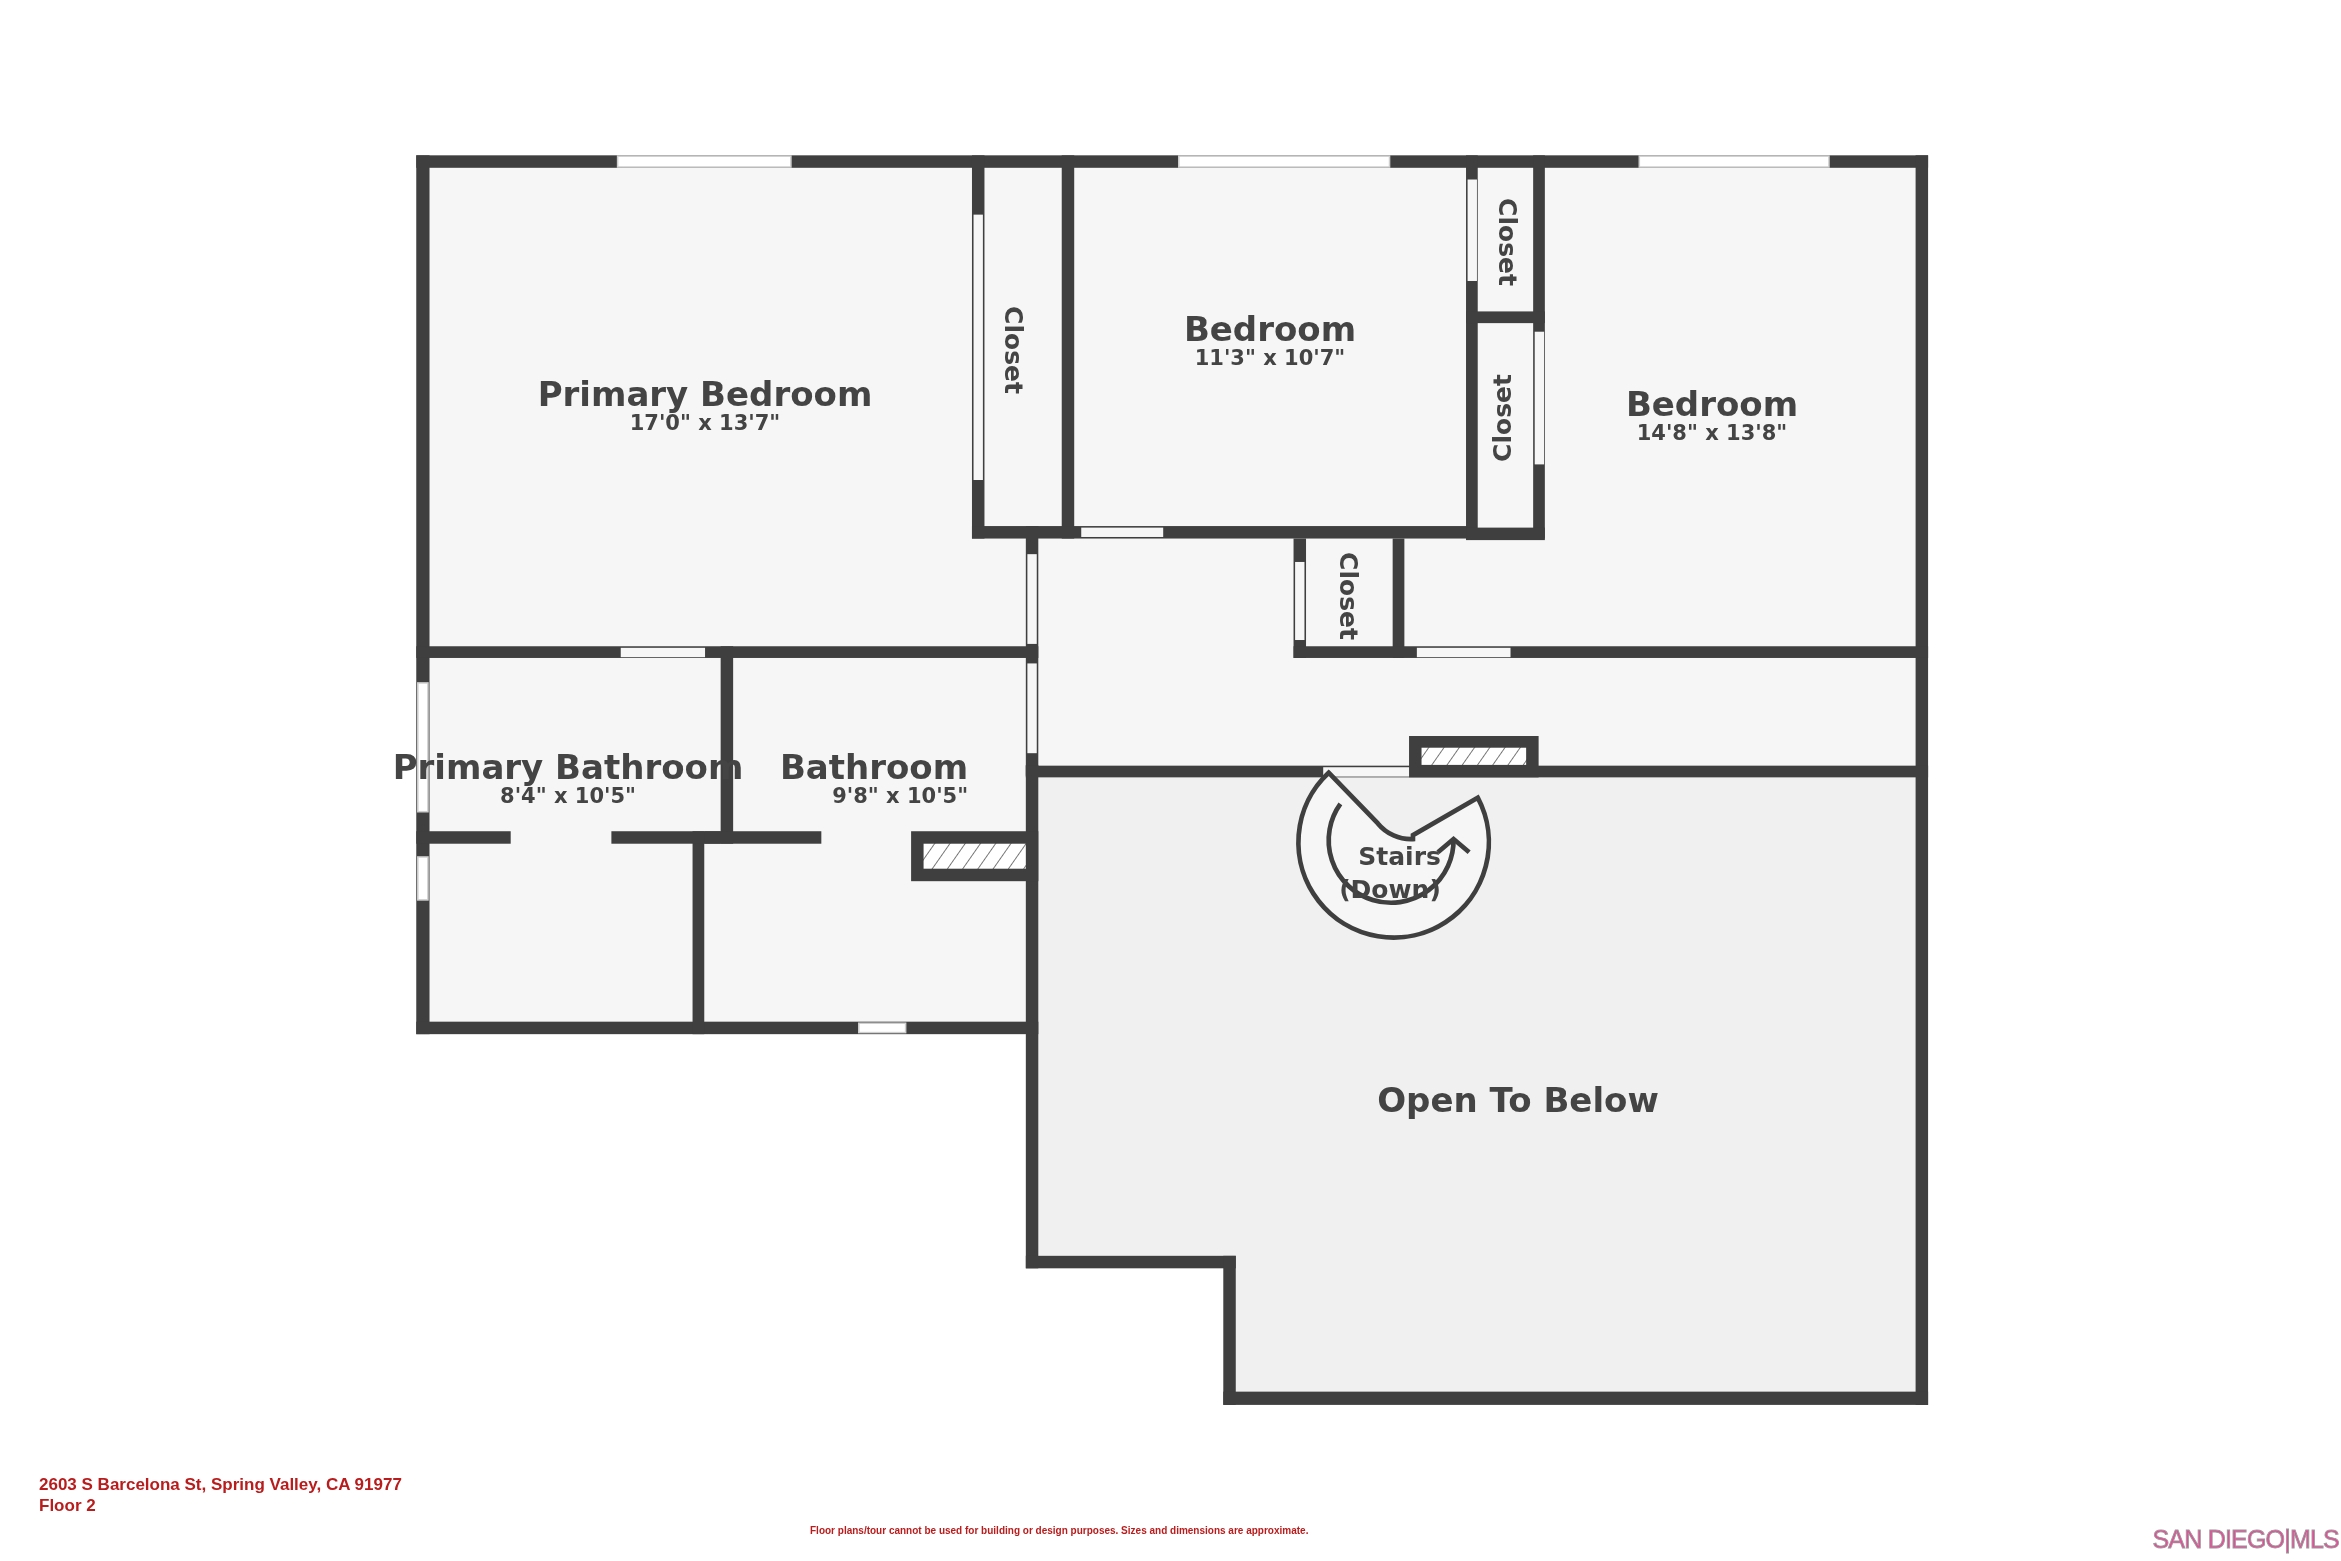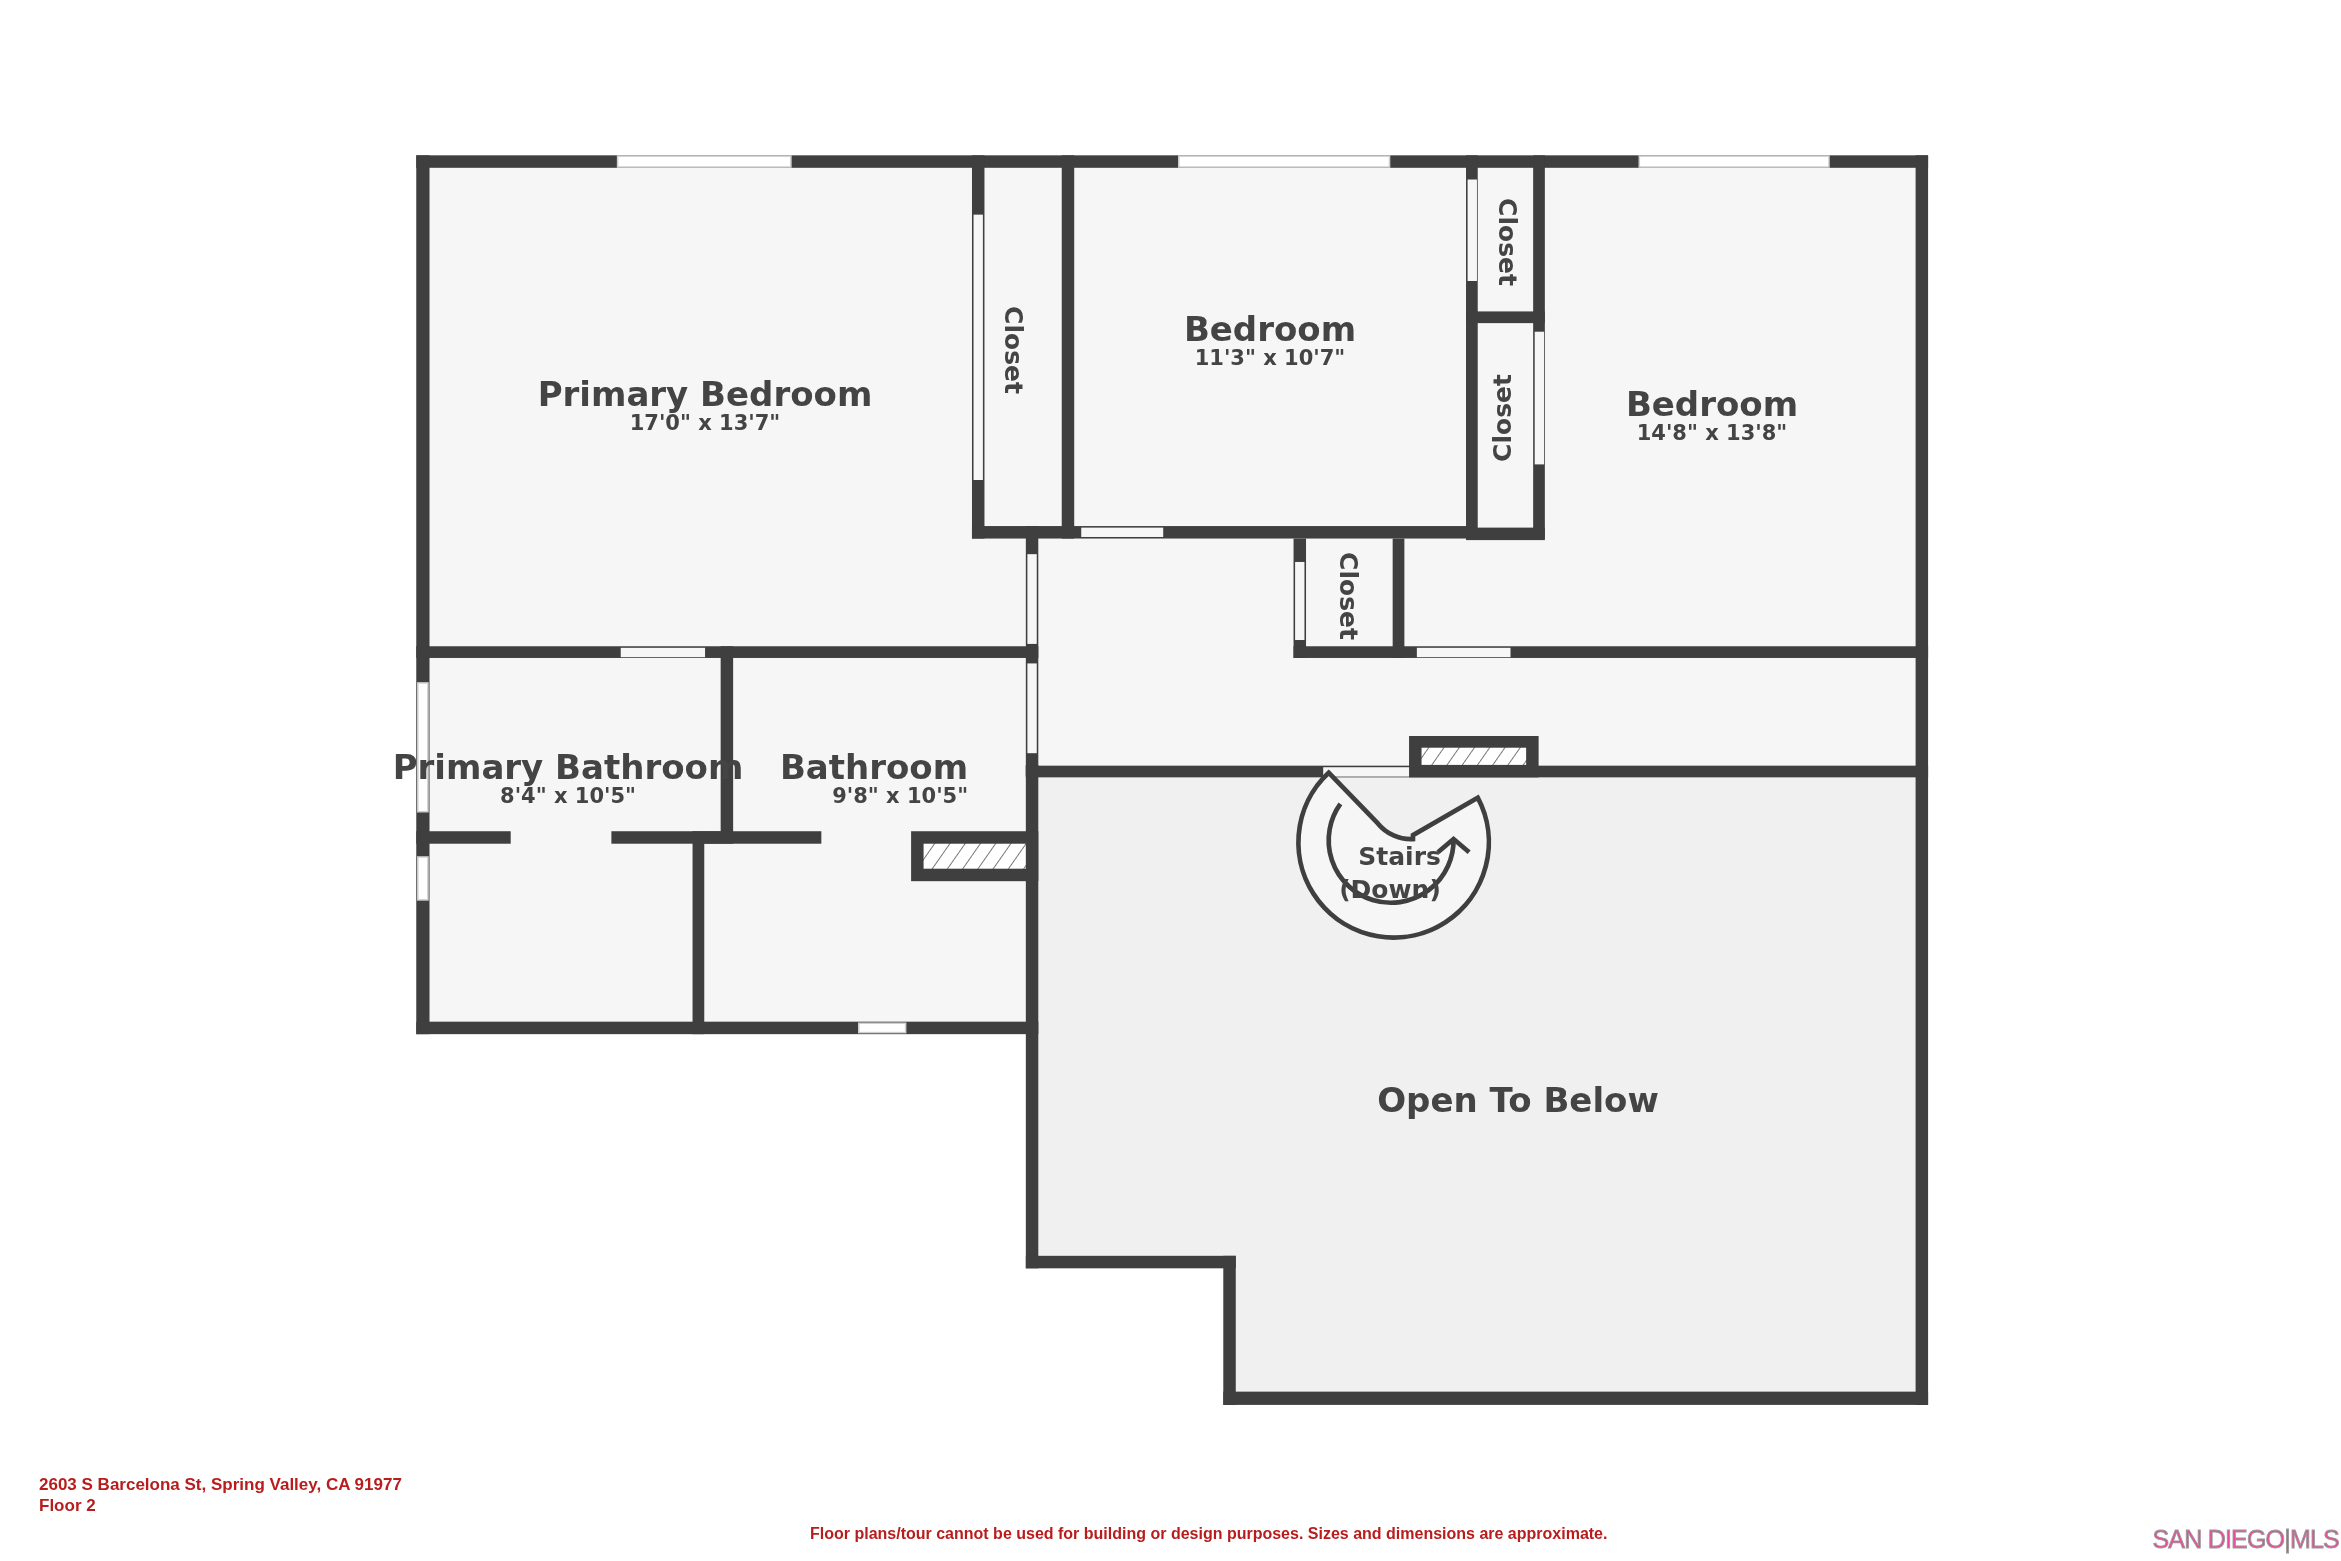--- a/index.html
+++ b/index.html
@@ -12,21 +12,21 @@
   .door { fill:#f6f6f6; }
   .label { position:absolute; color:#444; font-weight:bold; text-align:center; white-space:nowrap; transform:translate(-50%,-50%); }
   .room-name { font-size:34px; line-height:31px; display:block; }
   .room-dim { font-size:21px; line-height:26.5px; display:block; font-weight:bold; }
   .closet { font-size:25px; }
   .rot-cw { transform:translate(-50%,-50%) rotate(90deg); }
   .rot-ccw { transform:translate(-50%,-50%) rotate(-90deg); }
   .footer { position:absolute; color:#b91c1c; font-weight:bold; font-family:"Liberation Sans", sans-serif; }
   .addr { left:39px; top:1475px; font-size:17px; }
   .floor-label { left:39px; top:1496px; font-size:17px; }
-  .disclaimer { left:810px; top:1525px; font-size:16px; }
+  .disclaimer { left:810px; top:1525px; font-size:10px; }
   .mls { right:3.1px; top:1525px; font-size:25px; font-weight:normal; color:#ec4899; -webkit-text-stroke:0.9px #9a9a9a; letter-spacing:-0.8px; font-family:"Liberation Sans", sans-serif;margin-left:46px; }
   .stairs-text { font-size:25px; line-height:33px;text-align:right; }
   .stairs-text span { display:block; background:rgba(246,246,246,0.0); }
 </style>
 </head>
 <body>
 
 <svg id="plan" viewBox="0 0 3000 2000" xmlns="http://www.w3.org/2000/svg">
 
   <rect class="floor" x="550" y="215" width="765" height="615"></rect>

